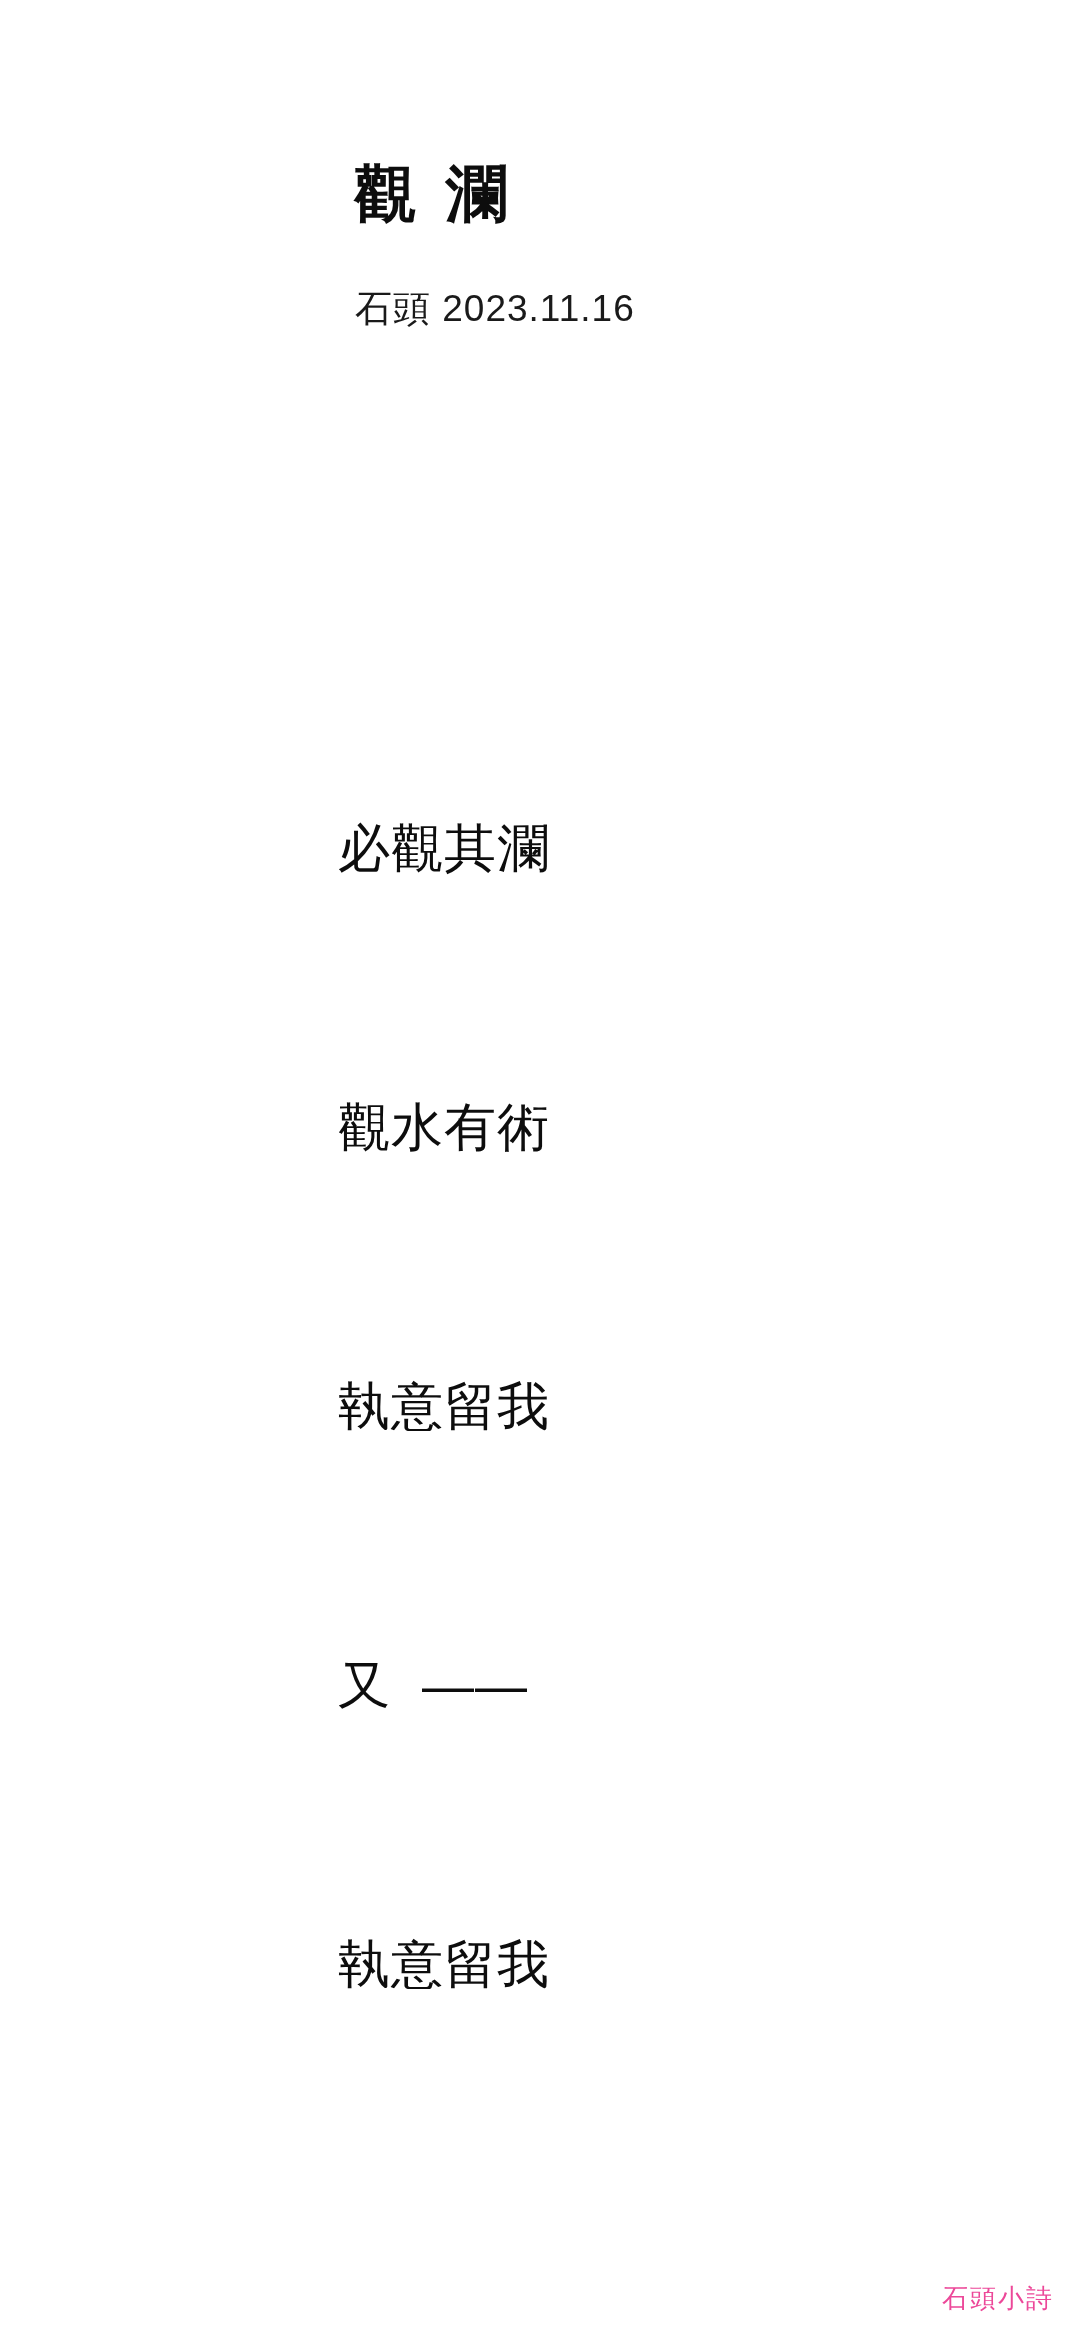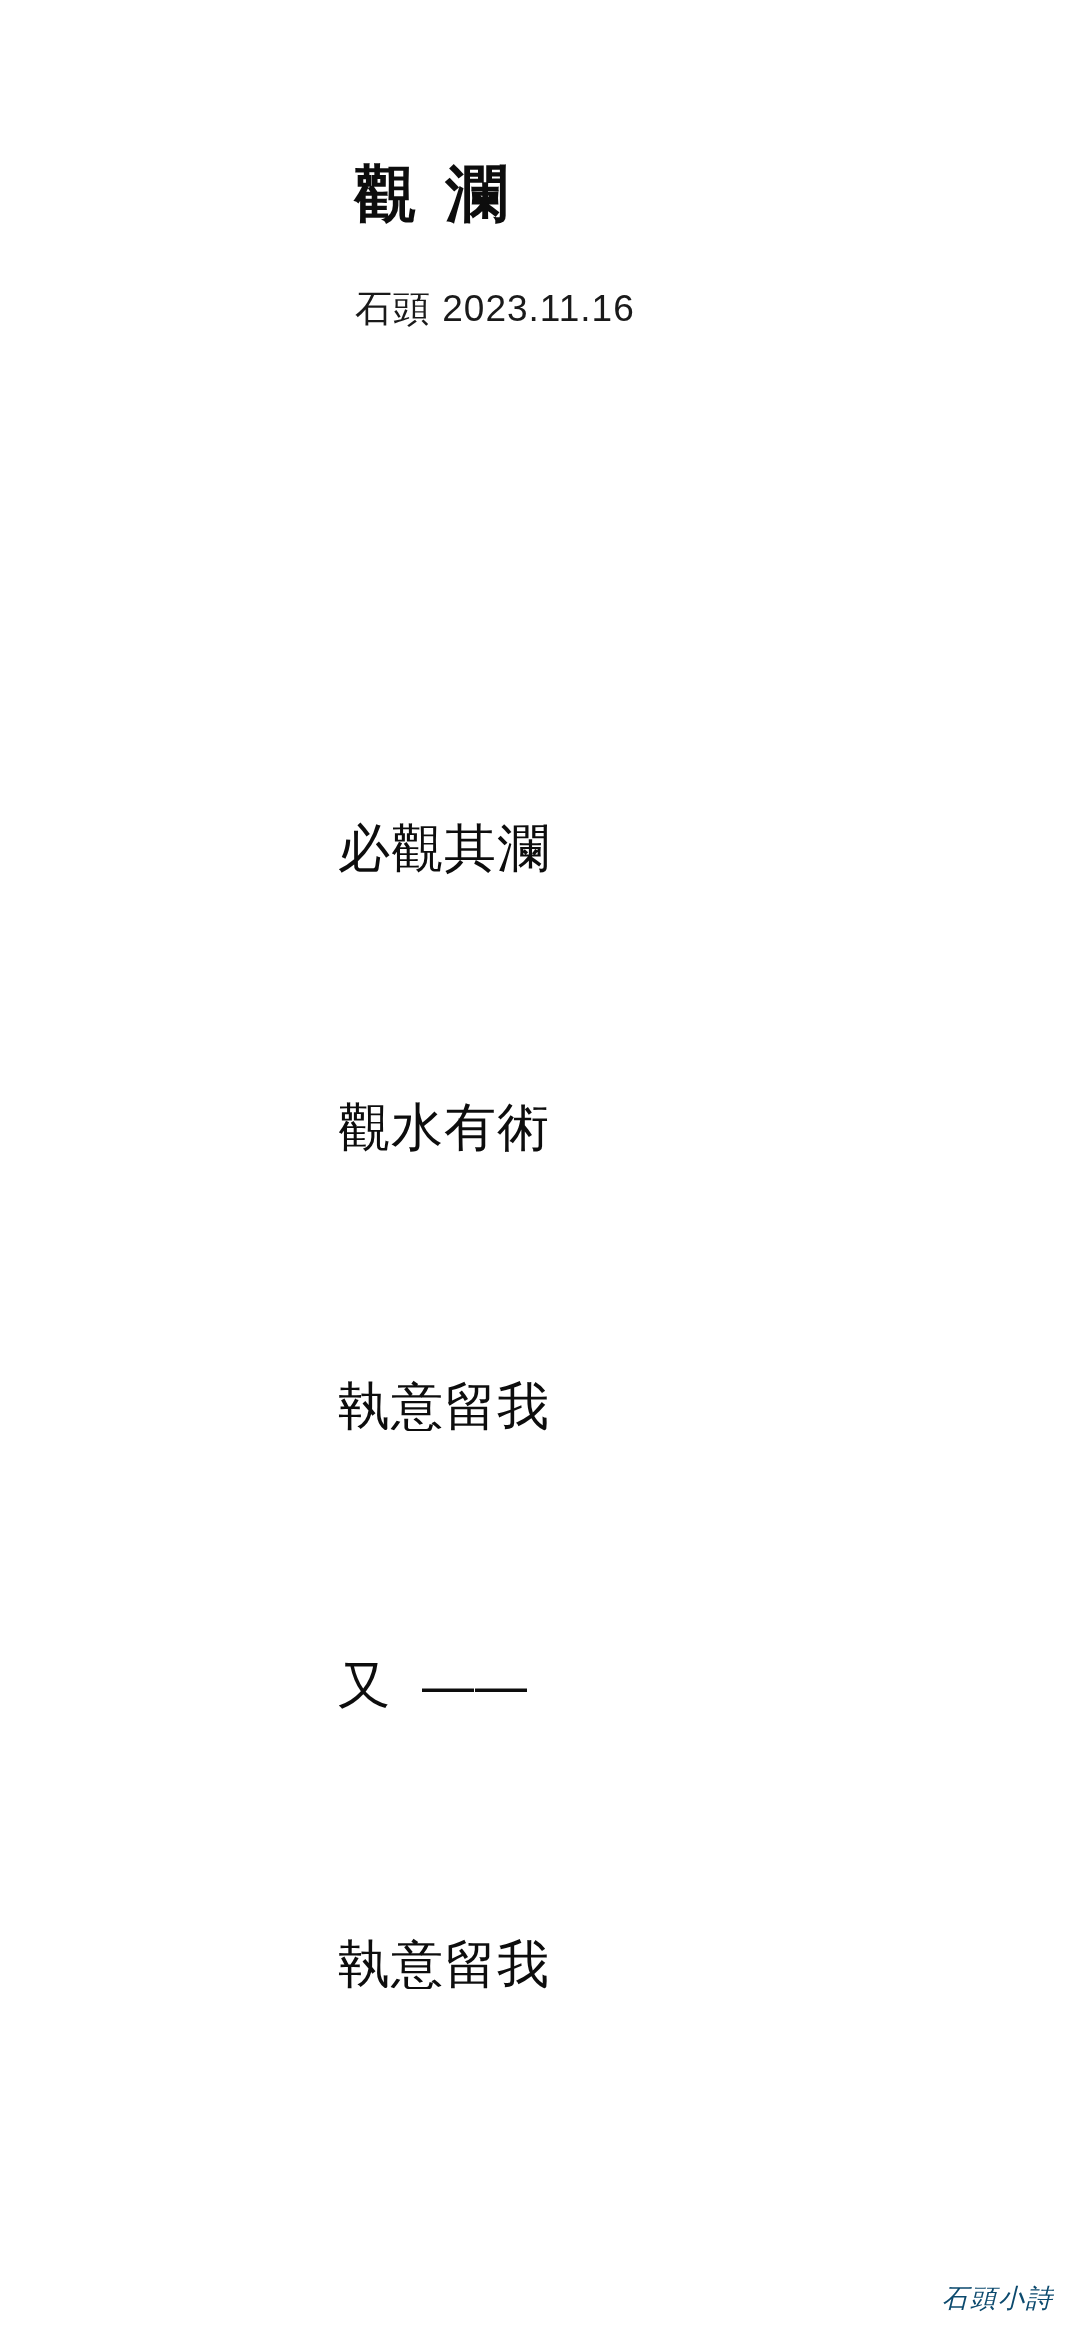--- a/index.html
+++ b/index.html
@@ -62,24 +62,23 @@
   }
   .line {
     display: block;
     white-space: pre;
   }
   .watermark {
     position: absolute;
     right: 26px;
     bottom: 24px;
     font-size: 26px;
-    color: #0c4a6e;
+    color: #ec4899;
     letter-spacing: 2px;
     user-select: none;
-    font-style: italic;
   }
 </style>
 </head>
 <body>
 
 <div class="page">
   <div class="content">
     <h1 class="title">觀  瀾</h1>
     <div class="byline">石頭 2023.11.16</div>
     <div class="poem">

